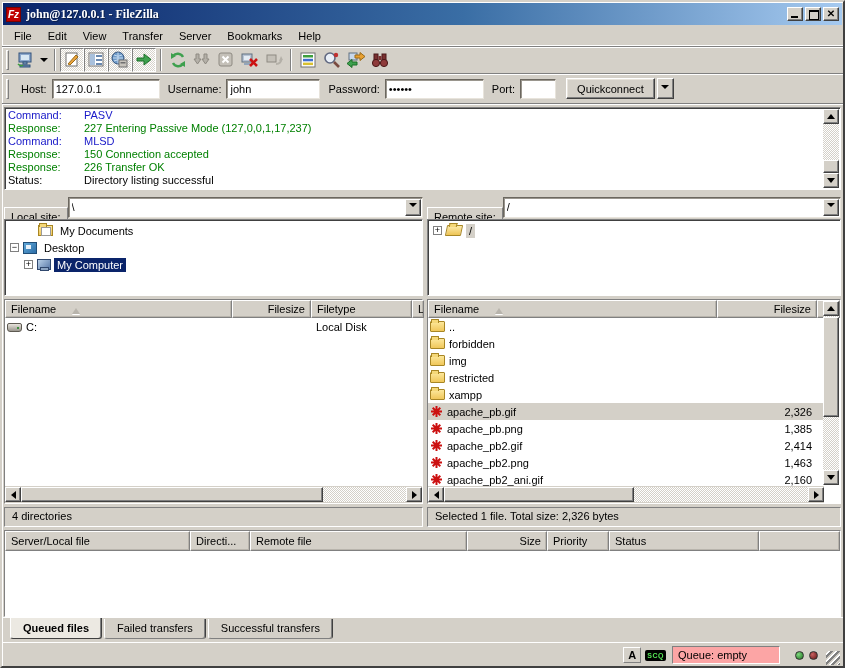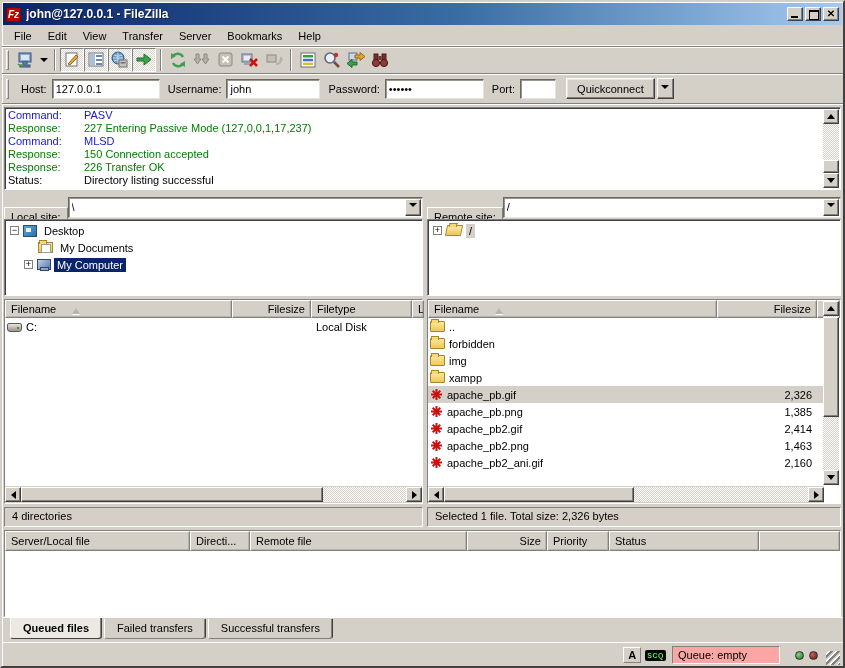--- a/index.html
+++ b/index.html
@@ -9,21 +9,21 @@
   .window { width:845px; height:668px; background:#D4D0C8;
     border:2px solid; border-color:#D4D0C8 #404040 #404040 #D4D0C8;
     box-shadow: inset 1px 1px 0 #fff; display:flex; flex-direction:column; overflow:hidden; }
 
   
   .titlebar { height:22px; margin:1px; background:linear-gradient(90deg,#0A246A 0%,#3A6EA5 55%,#A6CAF0 100%);
     display:flex; align-items:center; padding:0 3px; flex:none; }
   .fz-logo { width:15px; height:15px; background:#C00000; border:1px solid #7A0000; color:#fff;
     font-weight:bold; font-style:italic; font-size:10px; line-height:13px; text-align:center; flex:none; }
   .title-text { color:#fff; font-weight:bold; font-size:12px; margin-left:5px; flex:1;
-    text-shadow:1px 1px 0 rgba(0,0,0,.4); white-space:nowrap; overflow:hidden; }
+    text-shadow:1px 1px 0 rgba(0,0,0,.4); white-space:nowrap; overflow:hidden;font-family:Liberation Serif, serif; }
   .winbtn { width:16px; height:14px; background:#D4D0C8; border:1px solid; border-color:#fff #404040 #404040 #fff;
     box-shadow: inset -1px -1px 0 #808080; margin-left:2px; position:relative; flex:none; }
   .winbtn.min::before { content:""; position:absolute; left:3px; bottom:2px; width:7px; height:2px; background:#000; }
   .winbtn.max::before { content:""; position:absolute; left:3px; top:2px; width:8px; height:7px;
     border:1px solid #000; border-top-width:2px; }
   .winbtn.close::before { content:"\2715"; position:absolute; left:0; right:0; top:0; text-align:center;
     font-size:10px; font-weight:bold; line-height:12px; }
 
   
   .menubar { height:20px; display:flex; align-items:center; padding:0 4px; flex:none;
@@ -401,28 +401,28 @@
       <div class="site-row">
         <div class="site-label">Local site:</div>
         <div class="combo">
           <input class="field" value="\" style="">
           <div class="combo-dd">
               <span class="arr-dn" style="margin-top:0"></span>
             </div>
         </div>
       </div>
       <div class="tree sunken">
+        <div class="tree-row" style="padding-left:31px">
+          <span class="ic ic-docs"></span>
+          <span class="tree-label">My Documents</span>
+        </div>
         <div class="tree-row" style="padding-left:3px">
           <span class="expander minus"></span>
           <span class="ic ic-desktop"></span>
           <span class="tree-label">Desktop</span>
-        </div>
-        <div class="tree-row" style="padding-left:31px">
-          <span class="ic ic-docs"></span>
-          <span class="tree-label">My Documents</span>
         </div>
         <div class="tree-row" style="padding-left:17px">
           <span class="expander plus"></span>
           <span class="ic ic-computer"></span>
           <span class="tree-label sel-active">My Computer</span>
         </div>
       </div>
       <div style="height:3px;flex:none"></div>
       <div class="list-panel sunken">
         <div class="list-hdr">
@@ -513,20 +513,27 @@
           <div class="file-row">
             <span class="name" style="width:289px">
                 <span class="ic ic-folder"></span>
                 <span>img</span>
               </span>
             <span class="size" style="width:95px"></span>
           </div>
           <div class="file-row">
             <span class="name" style="width:289px">
                 <span class="ic ic-folder"></span>
+                <span>restricted</span>
+              </span>
+            <span class="size" style="width:95px"></span>
+          </div>
+          <div class="file-row">
+            <span class="name" style="width:289px">
+                <span class="ic ic-folder"></span>
                 <span>xampp</span>
               </span>
             <span class="size" style="width:95px"></span>
           </div>
           <div class="file-row row-sel">
             <span class="name" style="width:289px">
                 <span class="ic">
                   <svg width="13" height="13">
                     <path d="M6.5 1 v11 M1 6.5 h11 M2.7 2.7 l7.6 7.6 M10.3 2.7 l-7.6 7.6" stroke="#CC1111" stroke-width="2"></path>
                   </svg>

